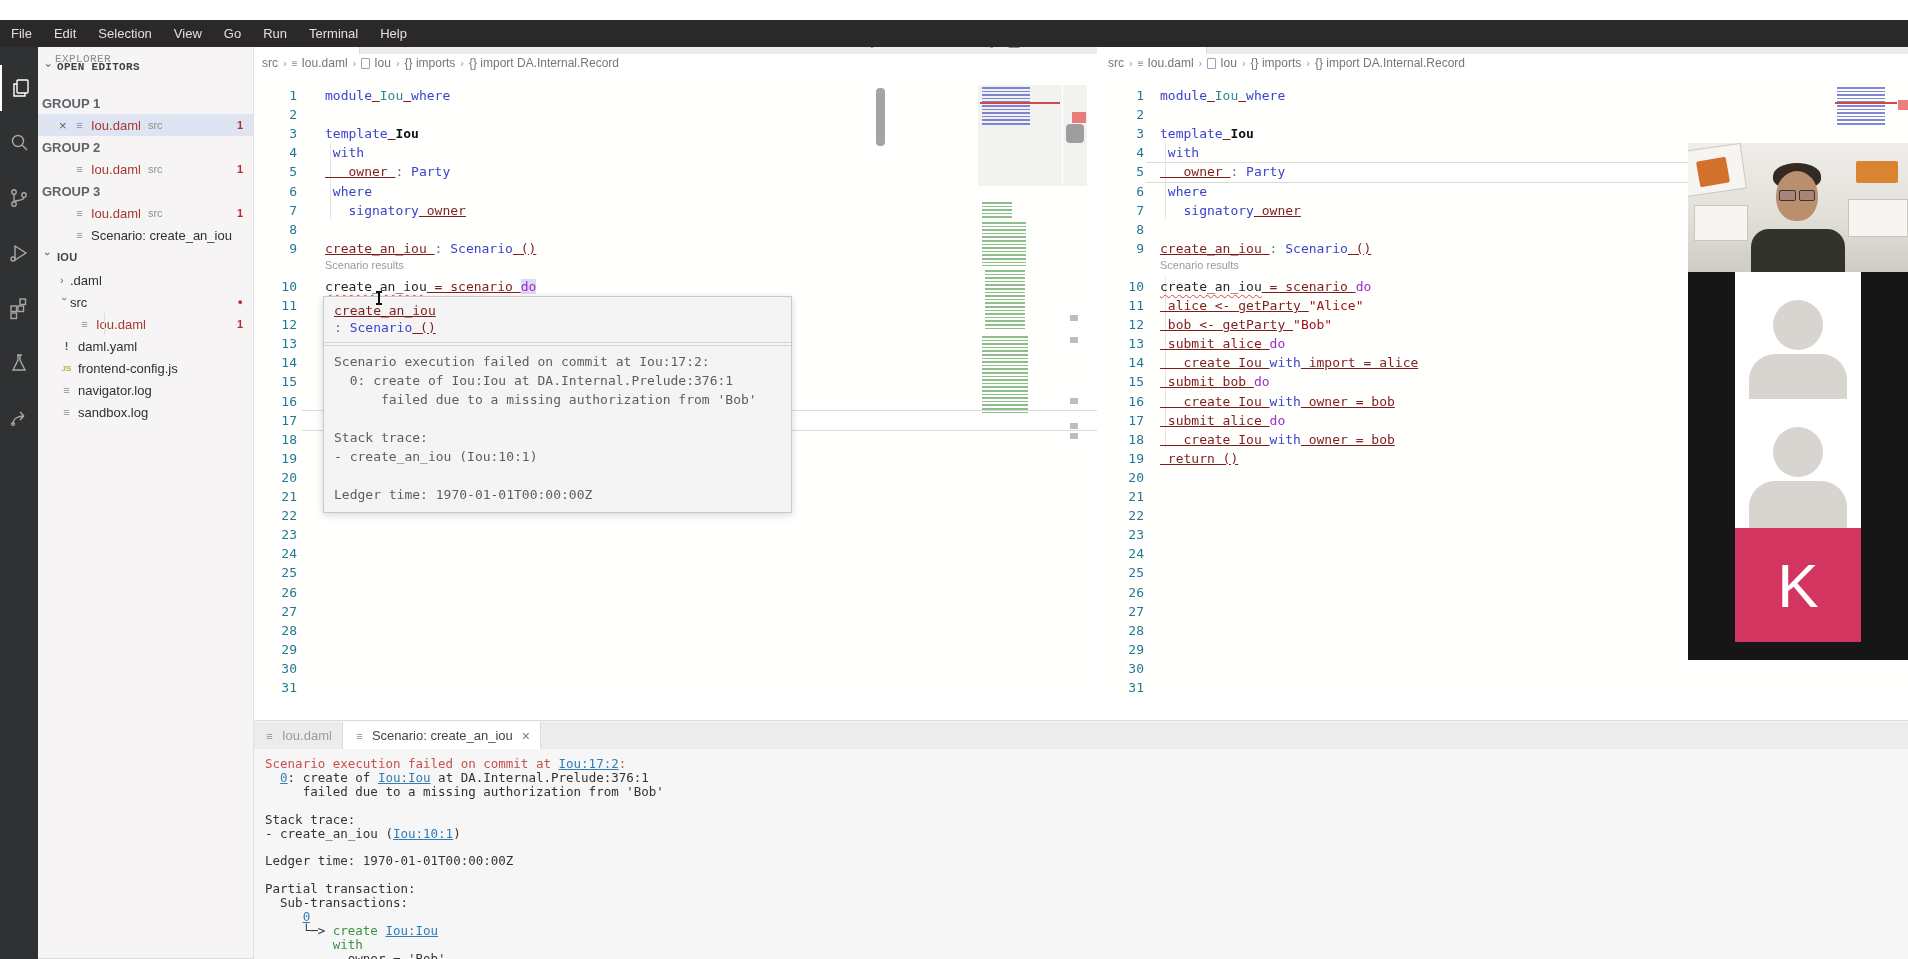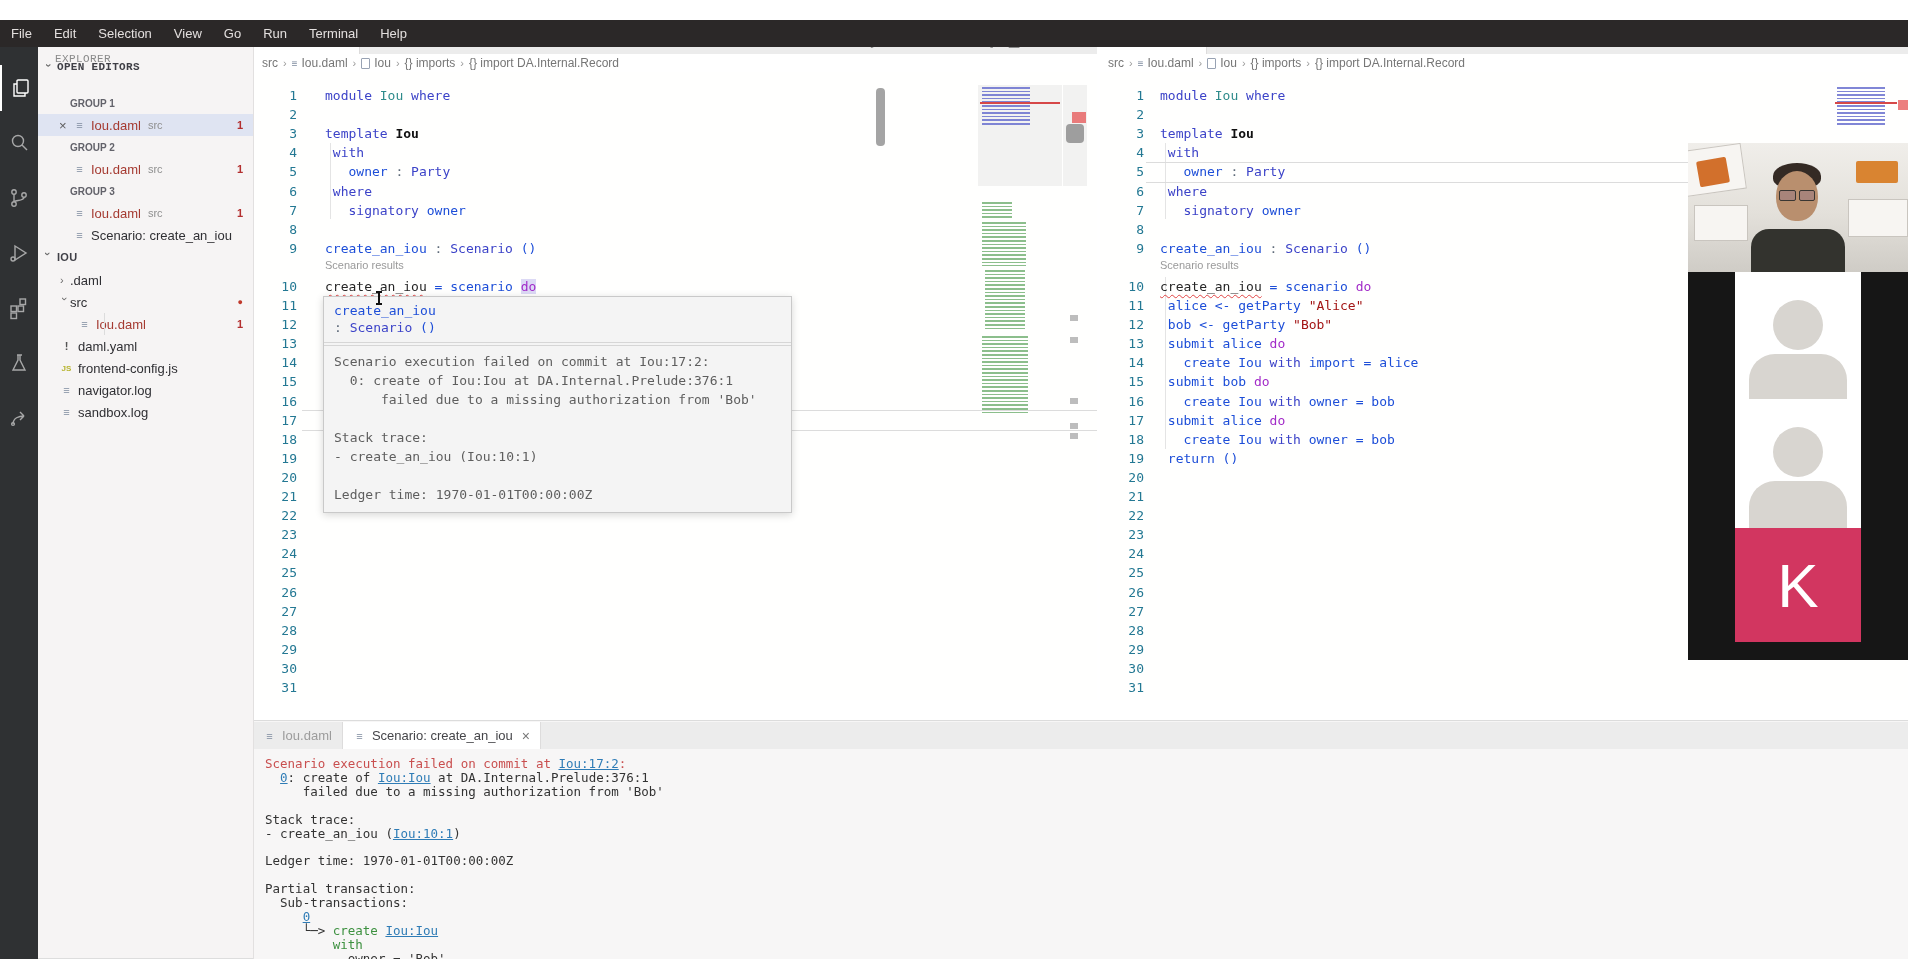--- a/index.html
+++ b/index.html
@@ -22,21 +22,21 @@
 
   
   .sidebar{left:38px;top:27px;width:215px;height:932px;background:#f6f4f4;border-right:1px solid #e2e0e0;z-index:20;font-size:13px;color:#4b4b50;}
   .sb-title{position:absolute;left:17px;top:6px;font-size:11px;letter-spacing:.4px;color:#8a8a8a;font-family:Liberation Mono, monospace;}
   .sb-sec{position:absolute;left:0;width:215px;height:20px;font-size:11px;font-weight:bold;color:#3f3f46;letter-spacing:.3px;display:flex;align-items:center;}
   .sb-sec .chev{margin:0 4px 0 5px;}
   .chev{display:inline-block;width:10px;color:#6a6a6a;font-size:11px;}
   .chev.down{transform:rotate(90deg);}
   .sb-row{position:absolute;left:0;width:215px;height:22px;display:flex;align-items:center;}
   .sb-row.sel{background:#dfe4f2;}
-  .sb-group{font-size:10px;font-weight:bold;color:#62626a;padding-left:32px;}
+  .sb-group{font-size:13px;font-weight:bold;color:#62626a;padding-left:4px;}
   .sb-close{width:14px;margin-left:21px;color:#5c5c5c;font-size:13px;}
   .fic{width:13px;text-align:center;font-size:11px;color:#7f8ca0;margin-right:5px;}
   .fic.yaml{color:#555;font-weight:bold;}
   .fic.js{color:#b7b42f;font-weight:bold;font-size:8px;}
   .fname{color:#2f2f33;}
   .fname.err{color:#a53a31;}
   .fdetail{color:#8f8f8f;font-size:11px;margin-left:7px;}
   .fbadge{position:absolute;right:10px;color:#b32f2f;font-size:11px;font-weight:bold;}
   .fbadge.dot{font-size:9px;color:#c0392b;}
   .indent-guide-sb{position:absolute;left:66px;top:0;width:1px;height:22px;background:#dcdcdc;}
@@ -60,21 +60,21 @@
   .codearea{position:absolute;top:72px;height:628px;background:#fffffe;overflow:hidden;z-index:2;}
   .cline{position:absolute;height:19px;line-height:19px;font-size:13px;white-space:pre;}
   .lnum{position:absolute;height:19px;line-height:19px;font-size:13px;color:#237893;text-align:right;}
   .lens{position:absolute;font-size:11px;color:#9a9a9a;}
   .curline{position:absolute;height:19px;border-top:1px solid #dcdcdc;border-bottom:1px solid #dcdcdc;z-index:1;}
   .indent-guide{position:absolute;width:1px;background:#e4e4e4;}
 
   .tk-kw{color:#3c43c8;}
   .tk-ty{color:#2e8b8b;}
   .tk-b{color:#111;font-weight:bold;}
-  .tk-d{color:#1d4ed8;}
+  .tk-d{color:#7f1d1d;text-decoration:underline;}
   .tk-op{color:#5f6b7a;}
   .tk-do{color:#a22bc8;}
   .tk-str{color:#a31515;}
   .tk-hl{background:#dcd9f5;}
   .tk-sq{text-decoration:underline;text-decoration-style:wavy;text-decoration-color:#e04444;text-decoration-thickness:1px;text-underline-offset:3px;color:#262626;}
 
   
   .mm-blue{position:absolute;background:repeating-linear-gradient(180deg,#6a71cf 0 1.6px,transparent 1.6px 3.6px);opacity:.85;}
   .mm-green{position:absolute;background:repeating-linear-gradient(180deg,#7fb77f 0 1.6px,transparent 1.6px 3.6px);opacity:.9;}
   .mm-red{position:absolute;height:2px;background:#d64848;}

